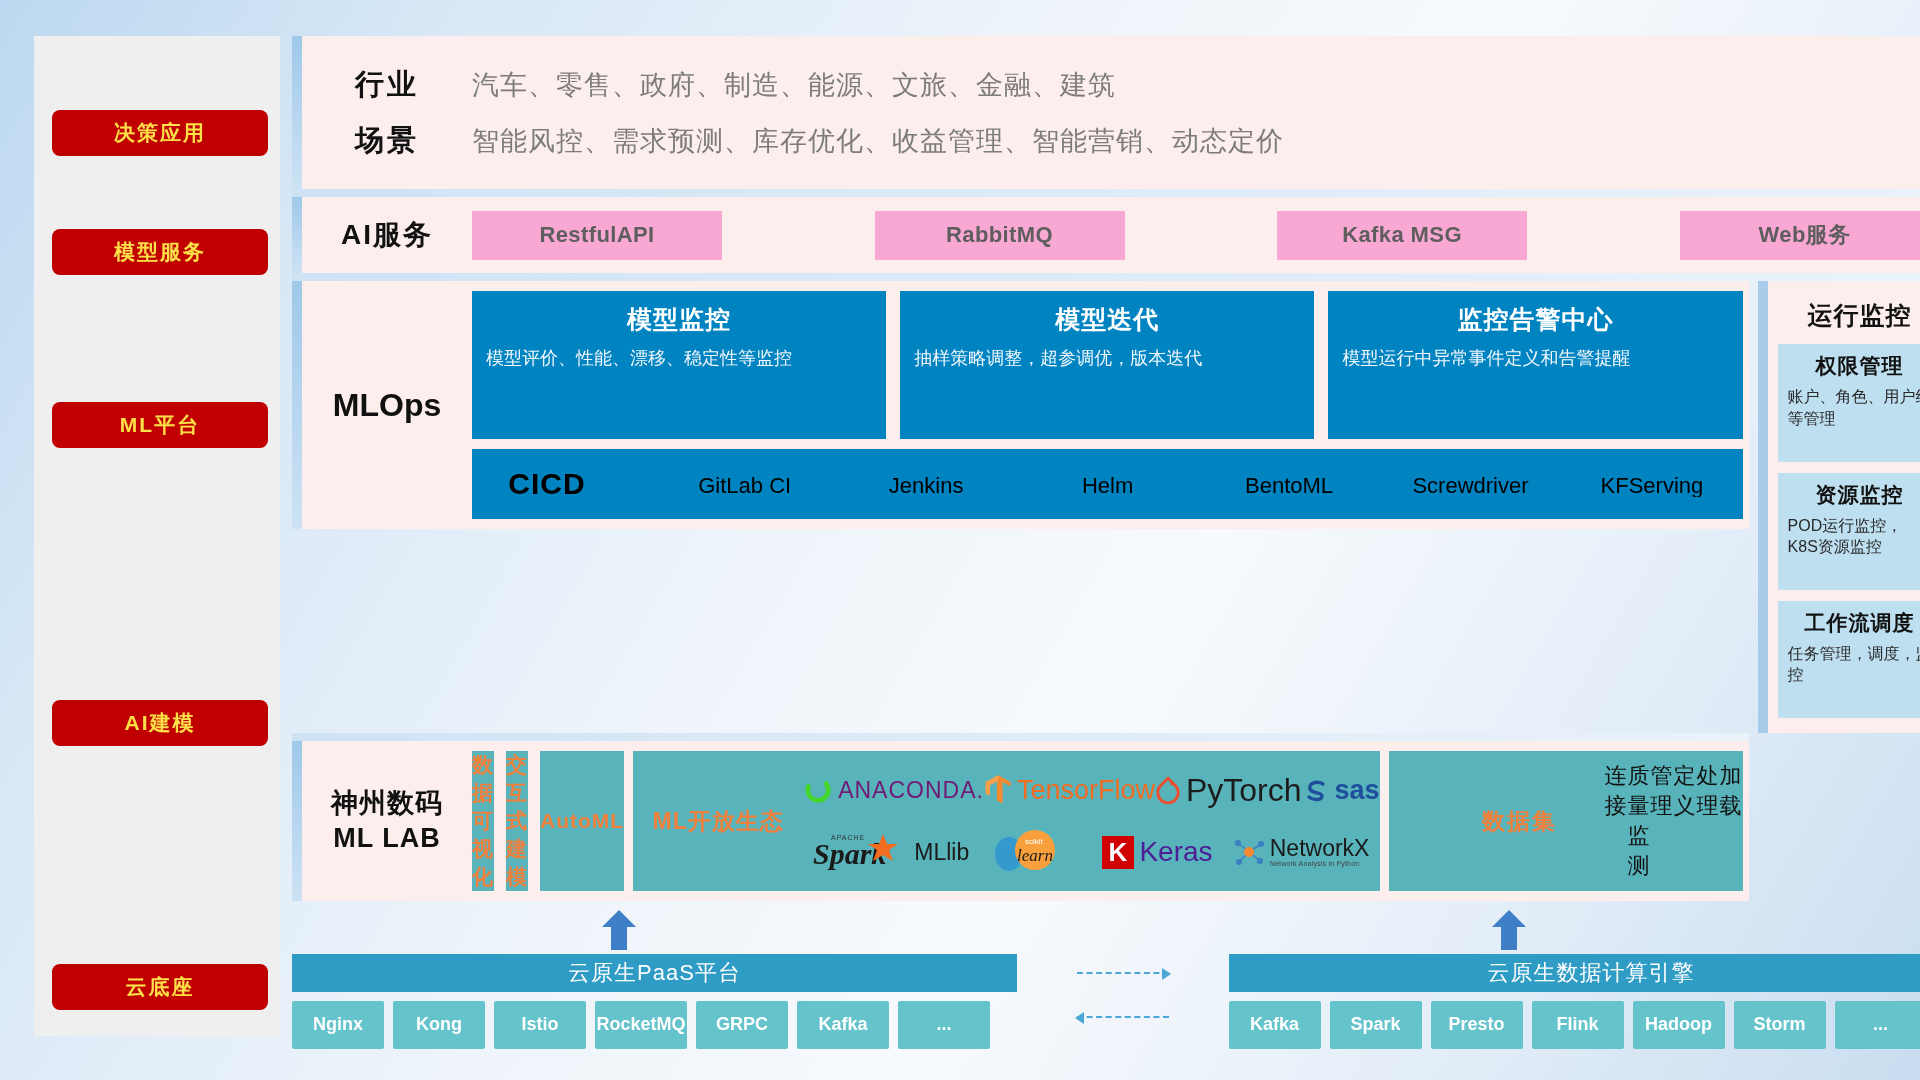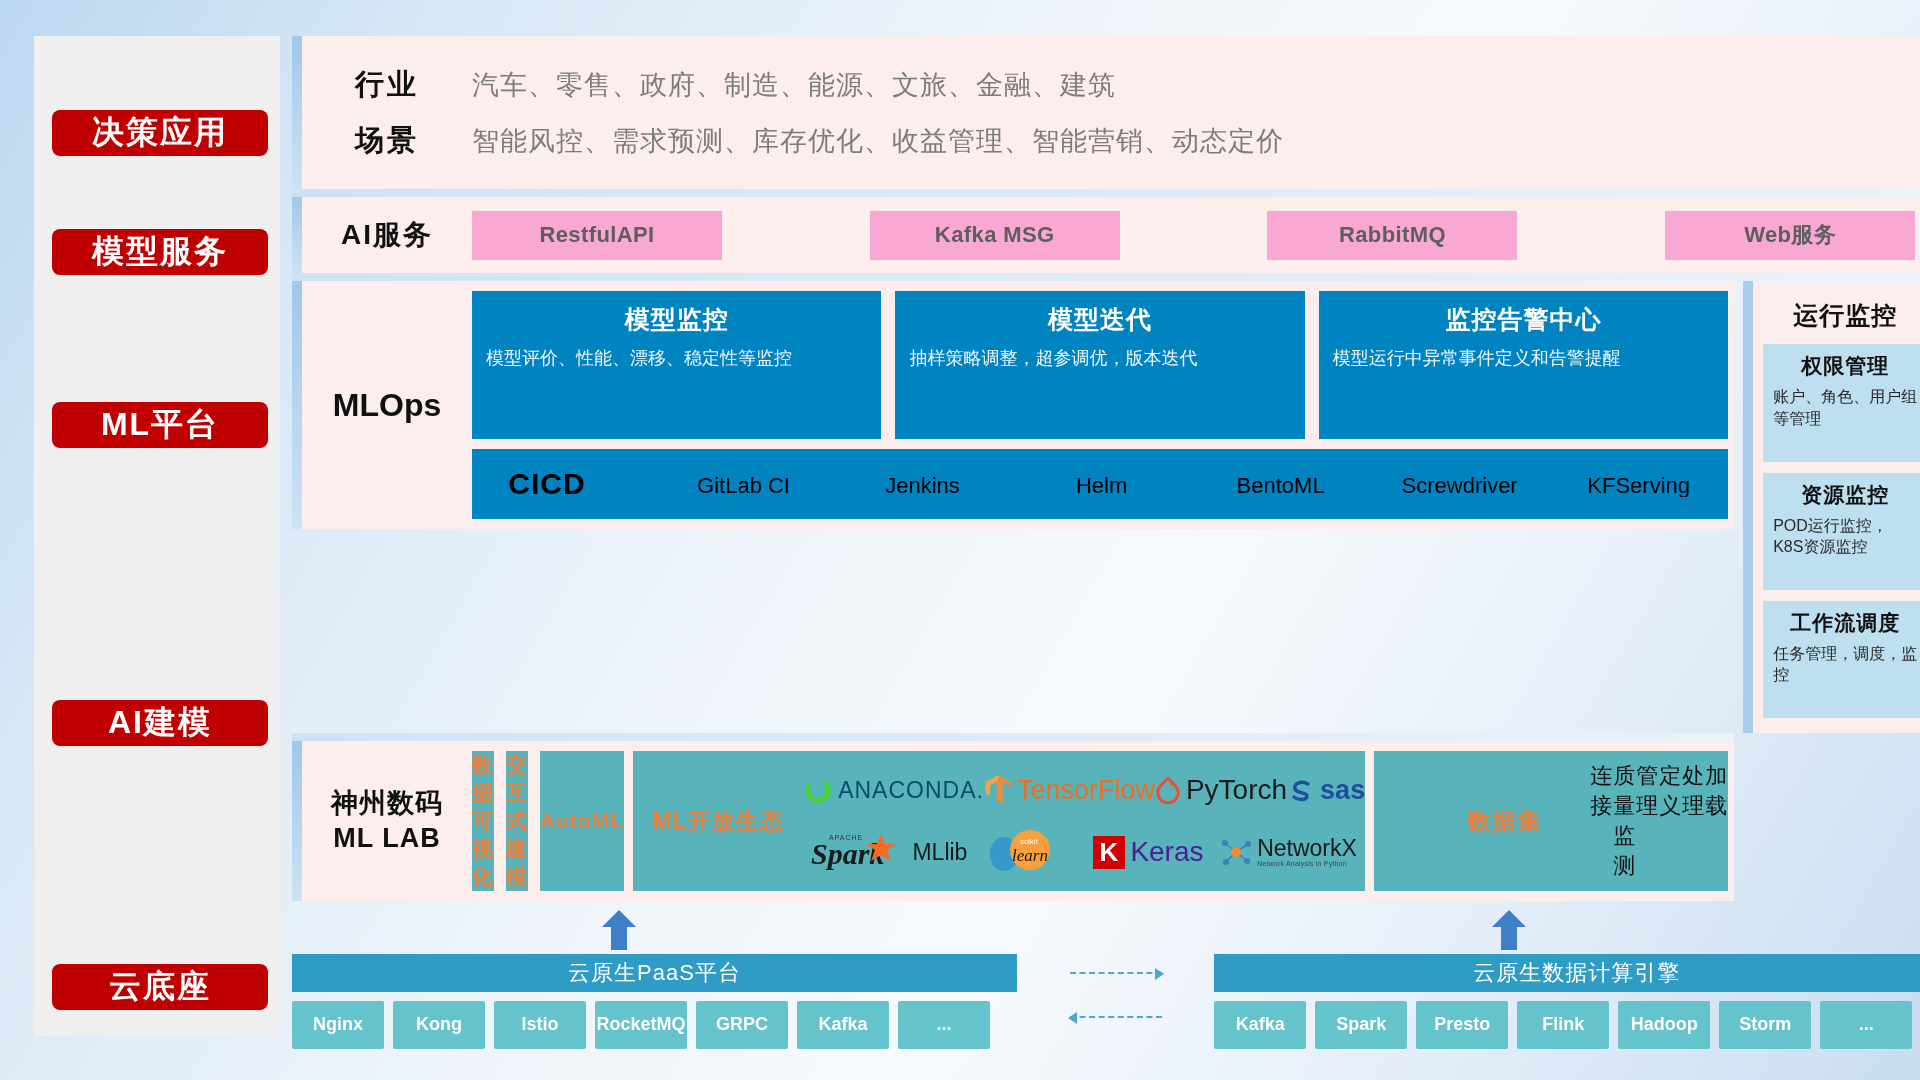--- a/index.html
+++ b/index.html
@@ -31,23 +31,23 @@
     height: 1000px;
   }
   .rail-inner { position: relative; height: 100%; }
   .rail-chip {
     position: absolute;
     left: 18px;
     width: 216px;
     height: 46px;
     background: #c00000;
     border-radius: 8px;
-    color: #ffffff;
+    color: #fde047;
     display: flex; align-items: center; justify-content: center;
-    font-size: 32px;
+    font-size: 21px;
     font-weight: bold;
     letter-spacing: 2px;
     white-space: nowrap;
   }
   .rail-chip.c0 { top: 74px; }
   .rail-chip.c1 { top: 193px; }
   .rail-chip.c2 { top: 366px; }
   .rail-chip.c3 { top: 664px; }
   .rail-chip.c4 { top: 928px; }
 
@@ -272,22 +272,22 @@
         <div class="kv-val">智能风控、需求预测、库存优化、收益管理、智能营销、动态定价</div>
       </div>
     </div>
 
     <div class="band-gap"></div>
 
     <div class="band band2">
       <div class="lbl">AI服务</div>
       <div class="svc-row">
         <div class="svc">RestfulAPI</div>
+        <div class="svc">RabbitMQ</div>
         <div class="svc">Kafka MSG</div>
-        <div class="svc">RabbitMQ</div>
         <div class="svc">Web服务</div>
       </div>
     </div>
 
     <div class="band-gap"></div>
 
     <div class="band3wrap">
       <div class="band band3">
         <div class="lbl">MLOps</div>
         <div class="mlops-col">
@@ -353,35 +353,35 @@
 
         <div class="lab-eco">
           <div class="eh">ML开放生态</div>
           <div class="logos">
 
             <div class="logorow">
               <div class="logo">
                 <svg width="30" height="30" viewBox="0 0 32 32">
                   <circle cx="16" cy="16" r="11" fill="none" stroke="#44d62c" stroke-width="5" stroke-dasharray="50 20" transform="rotate(-50 16 16)"></circle>
                 </svg>
-                <span style="color:#0c4a6e;font-size:23px;letter-spacing:1px;">ANACONDA.</span>
+                <span style="color:#701a75;font-size:23px;letter-spacing:1px;">ANACONDA.</span>
               </div>
               <div class="logo">
                 <svg width="28" height="32" viewBox="0 0 24 28">
                   <polygon points="12,1 23,7 23,11 16,7 16,26 11,23 11,4" fill="#f58a30"></polygon>
                   <polygon points="12,1 1,7 1,17 5,19 5,10 12,6" fill="#f9a04a"></polygon>
                 </svg>
                 <span style="color:#f26d21;font-size:27px;">TensorFlow</span>
               </div>
               <div class="logo">
                 <svg width="26" height="30" viewBox="0 0 24 28">
                   <path d="M12 3 L19 10 A9.5 9.5 0 1 1 5 10 Z" fill="none" stroke="#ee4c2c" stroke-width="2.6"></path>
                   <circle cx="16" cy="8" r="1.8" fill="#ee4c2c"></circle>
                 </svg>
-                <span style="color:#1c1c1c;font-size:28px;">PyTorch</span>
+                <span style="color:#1c1c1c;font-size:32px;">PyTorch</span>
               </div>
               <div class="logo">
                 <svg width="28" height="28" viewBox="0 0 28 28">
                   <path d="M21 8 C14 4 6 8 8 13 C10 18 20 16 20 20 C20 24 12 25 7 21" fill="none" stroke="#1f4e9c" stroke-width="3.4" stroke-linecap="round"></path>
                 </svg>
                 <span style="color:#1f4e9c;font-size:27px;font-weight:bold;text-align:right;">sas</span>
               </div>
             </div>
 
             <div class="logorow">

